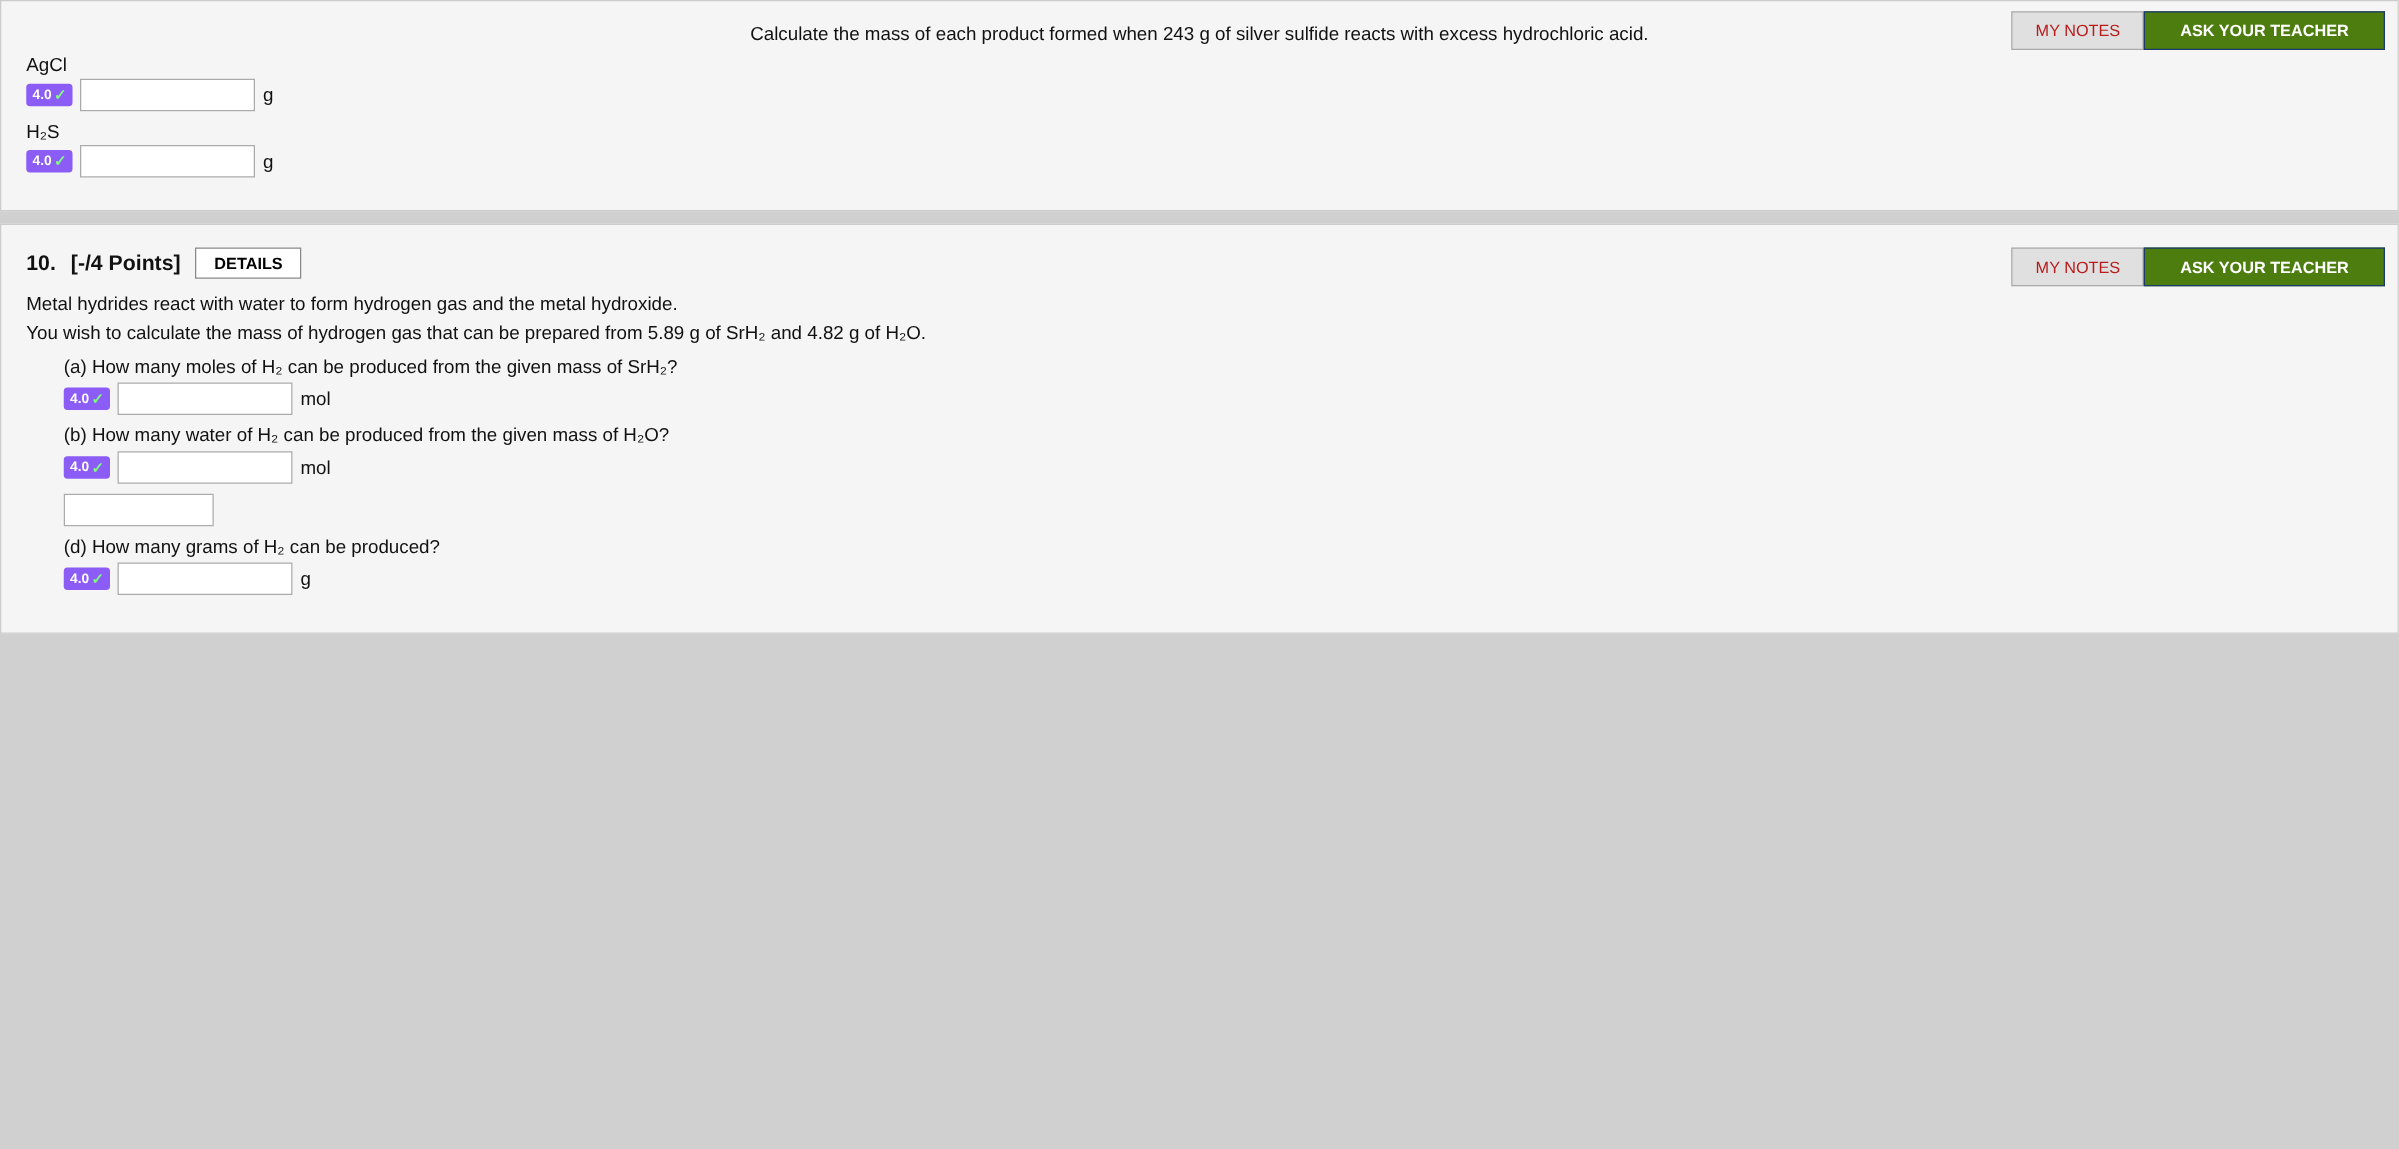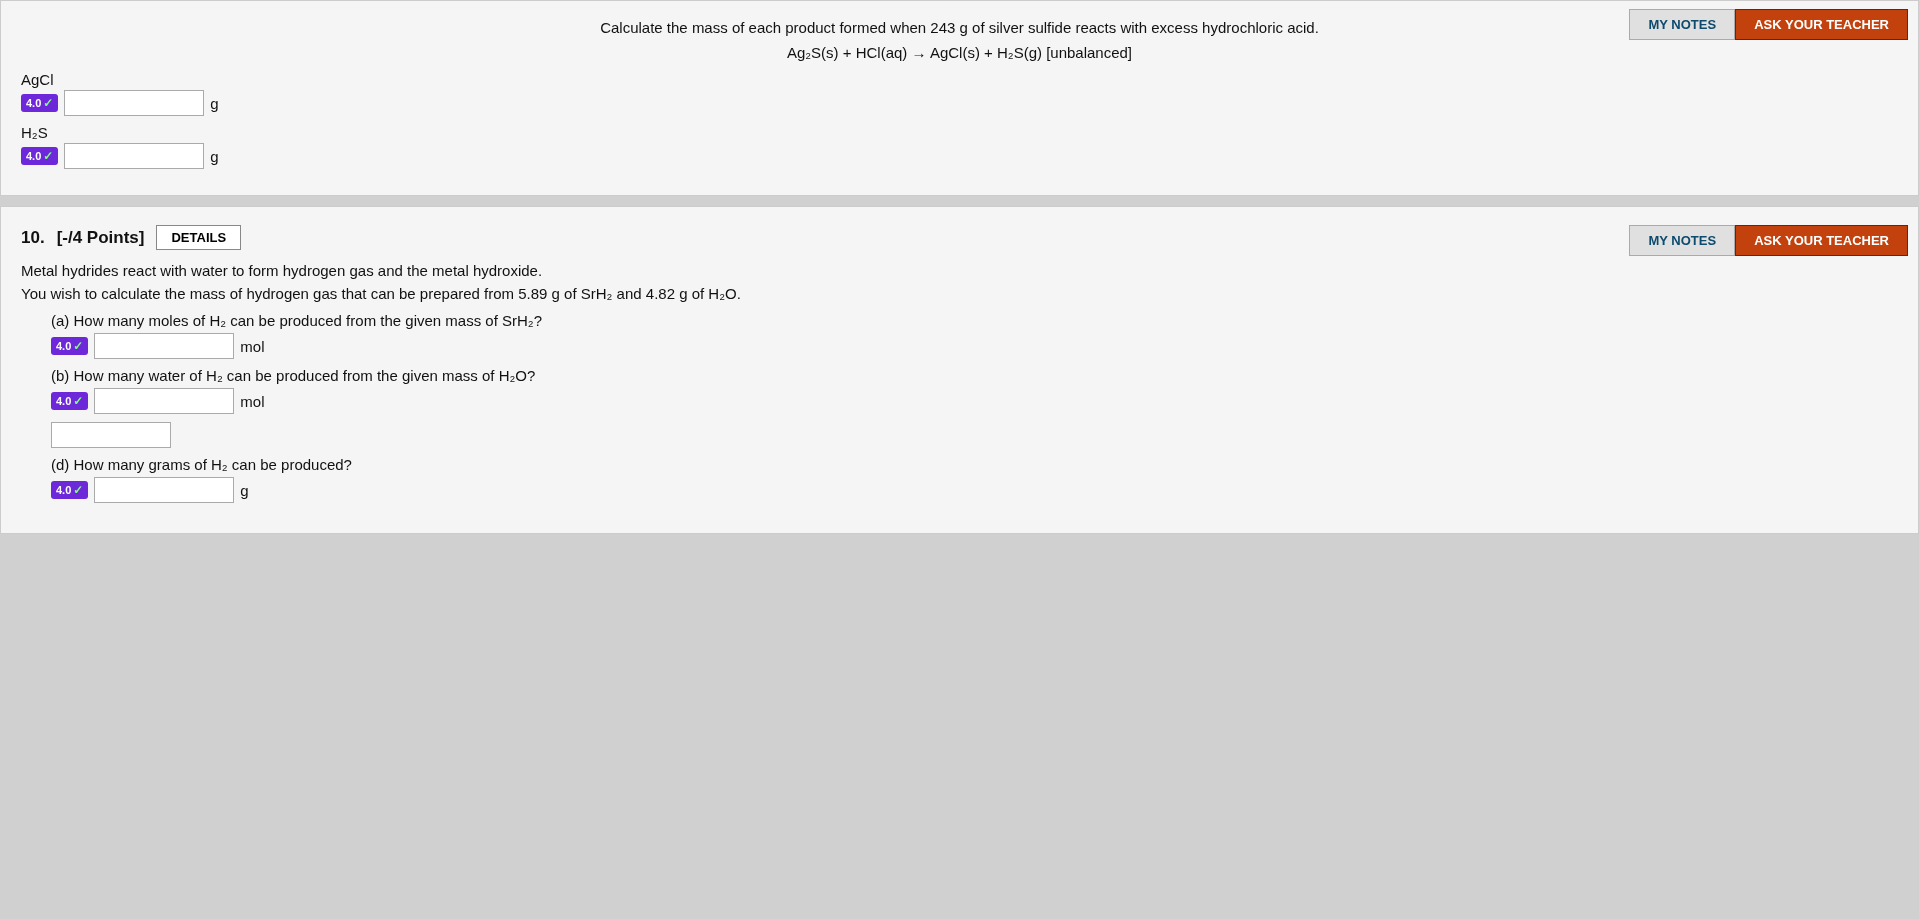--- a/index.html
+++ b/index.html
@@ -28,28 +28,28 @@
       top: 8px;
       right: 10px;
       display: flex;
       gap: 0;
     }
     .btn-my-notes {
       background: #e0e0e0;
       border: 1px solid #aaa;
       padding: 7px 18px;
       font-size: 13px;
-      font-weight: bold;
+      font-weight: normal;
       cursor: pointer;
-      color: #0c4a6e;
+      color: #b91c1c;
     }
     .btn-ask-teacher {
-      background: #c2410c;
+      background: #4d7c0f;
       border: 1px solid #1a3a6b;
-      padding: 7px 18px;
+      padding: 7px 28px;
       font-size: 13px;
       font-weight: bold;
       cursor: pointer;
       color: #fff;
     }
     .question-problem-text {
       font-size: 15px;
       margin-bottom: 8px;
       text-align: center;
     }
@@ -63,21 +63,21 @@
       margin-bottom: 2px;
       margin-top: 8px;
     }
     .input-row {
       display: flex;
       align-items: center;
       gap: 6px;
       margin-bottom: 8px;
     }
     .sigfig-badge {
-      background: #6d28d9;
+      background: #8b5cf6;
       color: #fff;
       border-radius: 3px;
       font-size: 11px;
       padding: 2px 5px;
       font-weight: bold;
       display: inline-flex;
       align-items: center;
       gap: 2px;
     }
     .sigfig-badge .check-mark {
@@ -171,21 +171,20 @@
 
 <div class="page-wrapper">
 
   <div class="top-section">
     <div class="top-buttons">
       <button class="btn-my-notes">MY NOTES</button>
       <button class="btn-ask-teacher">ASK YOUR TEACHER</button>
     </div>
 
     <div class="question-problem-text">Calculate the mass of each product formed when 243 g of silver sulfide reacts with excess hydrochloric acid.</div>
-    <div class="equation-center">Ag₂S(s) + HCl(aq) → AgCl(s) + H₂S(g) [unbalanced]</div>
 
     <div class="agcl-label">AgCl</div>
     <div class="input-row">
       <span class="sigfig-badge">
         <span>4.0</span>
         <span class="check-mark">✓</span>
       </span>
       <input class="answer-input" type="text" style="">
       <span class="unit-label">g</span>
     </div>

